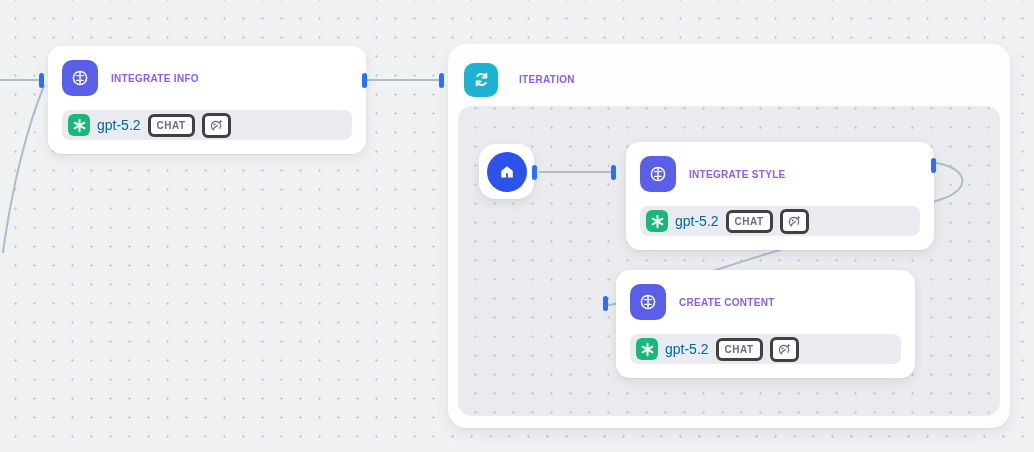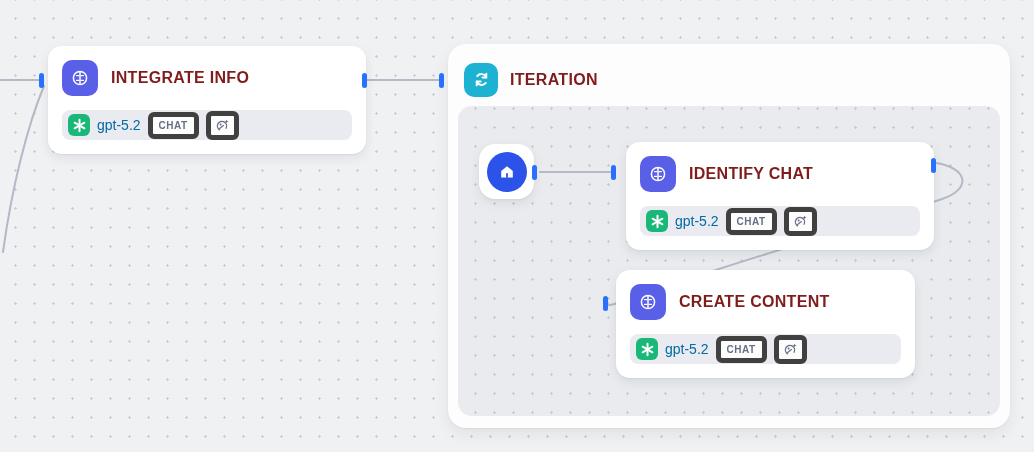--- a/index.html
+++ b/index.html
@@ -24,46 +24,46 @@
     z-index:3;
   }
   .llm-node { padding:14px; }
   .node-head { display:flex; align-items:center; gap:13px; height:36px; }
   .nicon {
     width:36px; height:36px; border-radius:10px; flex:0 0 auto;
     display:flex; align-items:center; justify-content:center;
   }
   .llm-bg { background:#5a5fe8; }
   .ntitle {
-    font-size:16px; font-weight:700; color:#7f1d1d; letter-spacing:.3px;
+    font-size:10px; font-weight:700; color:#8b5cf6; letter-spacing:.3px;
     white-space:nowrap;
   }
   .model-bar {
     margin-top:14px; height:30px; border-radius:8px; background:#e9ebf0;
     display:flex; align-items:center; gap:7px; padding:0 4px;
   }
   .openai {
     width:22px; height:22px; border-radius:6px; background:#1ab878; margin-left:2px;
     display:flex; align-items:center; justify-content:center; flex:0 0 auto;
   }
   .mname { font-size:14px; font-weight:500; color:#0369a1; }
   .chip {
-    border:5px solid #404040; background:#fcfcfd; border-radius:6px;
+    border:3px solid #404040; background:#fcfcfd; border-radius:6px;
     font-size:10px; font-weight:700; letter-spacing:.5px; color:#676f83;
     padding:3px 6px 2px; line-height:12px;
   }
   .icon-chip { padding:2px 4px; display:flex; align-items:center; justify-content:center; }
 
   
   .iteration {
     position:absolute; left:448px; top:44px; width:562px; height:384px;
     background:#fdfdfe; border-radius:18px; z-index:1;
     box-shadow: 0 1px 2px rgba(16,24,40,.05), 0 6px 16px rgba(16,24,40,.07);
   }
-  .iteration-head { display:flex; align-items:center; gap:12px; padding:15px 16px 0 16px; height:56px; }
+  .iteration-head { display:flex; align-items:center; gap:21px; padding:15px 16px 0 16px; height:56px; }
   .iter-icon {
     width:34px; height:34px; border-radius:10px; background:#1db2d1;
     display:flex; align-items:center; justify-content:center;
   }
   .iteration-panel {
     position:absolute; left:10px; right:10px; top:62px; bottom:12px;
     background-color:#e9ebee; border-radius:14px;
     background-image: radial-gradient(circle, #c6cad3 1px, transparent 1.35px);
     background-size:19px 19px; background-position:8px 12px;
   }
@@ -157,21 +157,21 @@
 
   <div class="card llm-node" style="left:626px; top:142px; width:308px;">
     <div class="node-head">
       <span class="nicon llm-bg">
         <svg width="20" height="20" viewBox="0 0 20 20">
           <circle cx="10" cy="10" r="6.6" fill="none" stroke="#fff" stroke-width="1.5"></circle>
           <path d="M10 3.4 V16.6" stroke="#fff" stroke-width="1.5"></path>
           <path d="M6.6 7.6 h2.2 M6.6 12.4 h2.2 M13.4 7.6 h-2.2 M13.4 12.4 h-2.2" stroke="#fff" stroke-width="1.3" stroke-linecap="round"></path>
         </svg>
       </span>
-      <span class="ntitle">IDENTIFY CHAT</span>
+      <span class="ntitle">INTEGRATE STYLE</span>
     </div>
     <div class="model-bar">
       <span class="openai">
         <svg width="15" height="15" viewBox="0 0 15 15">
           <g stroke="#fff" stroke-width="2" stroke-linecap="round">
             <path d="M7.5 1.8 V13.2"></path>
               <path d="M2.6 4.7 L12.4 10.3"></path>
               <path d="M2.6 10.3 L12.4 4.7"></path>
           </g>
         </svg>

